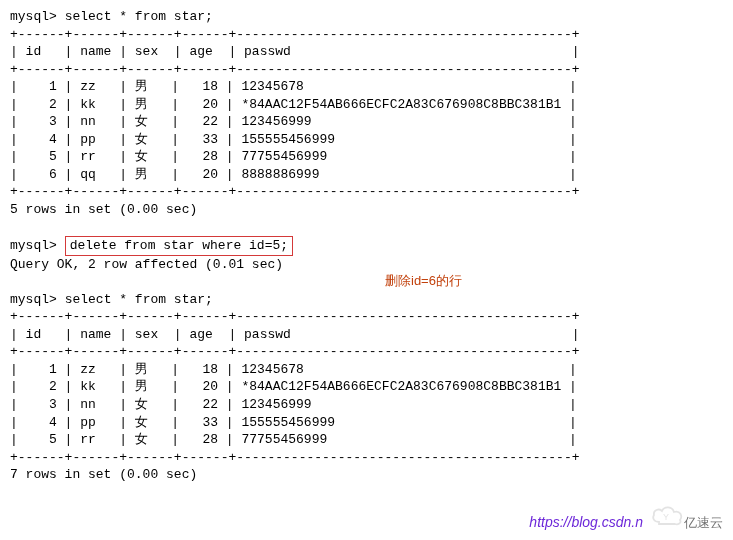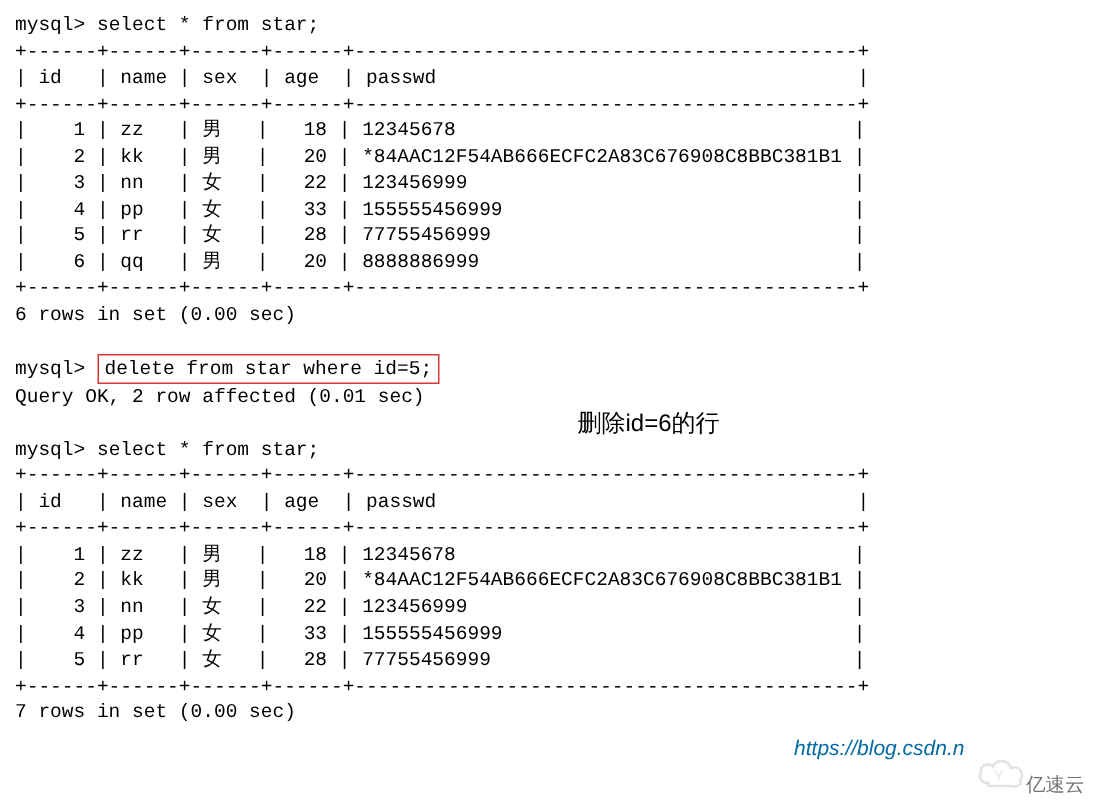--- a/index.html
+++ b/index.html
@@ -18,29 +18,29 @@
   }
   .line { white-space: pre; }
   .prompt { display: inline; }
   .red-box {
     border: 1.5px solid #d43939;
     padding: 0 4px;
     display: inline-block;
   }
   .annotation {
     position: absolute;
-    color: #000000;
+    color: #c2410c;
     font-family: sans-serif;
-    font-size: 16px;
+    font-size: 13px;
   }
   .watermark-text {
     position: absolute;
     right: 90px;
-    bottom: 32px;
-    color: #0369a1;
+    bottom: 8px;
+    color: #6d28d9;
     font-family: sans-serif;
     font-size: 14px;
     font-style: italic;
   }
   .watermark-logo {
     position: absolute;
     right: 10px;
     bottom: 8px;
     color: #737373;
     font-family: sans-serif;
@@ -60,21 +60,21 @@
 <div class="line">+------+------+------+------+-------------------------------------------+</div>
 <div class="line">| id   | name | sex  | age  | passwd                                    |</div>
 <div class="line">+------+------+------+------+-------------------------------------------+</div>
 <div class="line">|    1 | zz   | 男   |   18 | 12345678                                  |</div>
 <div class="line">|    2 | kk   | 男   |   20 | *84AAC12F54AB666ECFC2A83C676908C8BBC381B1 |</div>
 <div class="line">|    3 | nn   | 女   |   22 | 123456999                                 |</div>
 <div class="line">|    4 | pp   | 女   |   33 | 155555456999                              |</div>
 <div class="line">|    5 | rr   | 女   |   28 | 77755456999                               |</div>
 <div class="line">|    6 | qq   | 男   |   20 | 8888886999                                |</div>
 <div class="line">+------+------+------+------+-------------------------------------------+</div>
-<div class="line">6 rows in set (0.00 sec)</div>
+<div class="line">5 rows in set (0.00 sec)</div>
 <div class="line">&nbsp;</div>
 <div class="line"><span class="prompt">mysql&gt;</span> <span class="red-box">delete from star where id=5;</span></div>
 <div class="line">Query OK, 2 row affected (0.01 sec)</div>
 <div class="line">&nbsp;</div>
 <div class="line"><span class="prompt">mysql&gt;</span> <span>select * from star;</span></div>
 <div class="line">+------+------+------+------+-------------------------------------------+</div>
 <div class="line">| id   | name | sex  | age  | passwd                                    |</div>
 <div class="line">+------+------+------+------+-------------------------------------------+</div>
 <div class="line">|    1 | zz   | 男   |   18 | 12345678                                  |</div>
 <div class="line">|    2 | kk   | 男   |   20 | *84AAC12F54AB666ECFC2A83C676908C8BBC381B1 |</div>

